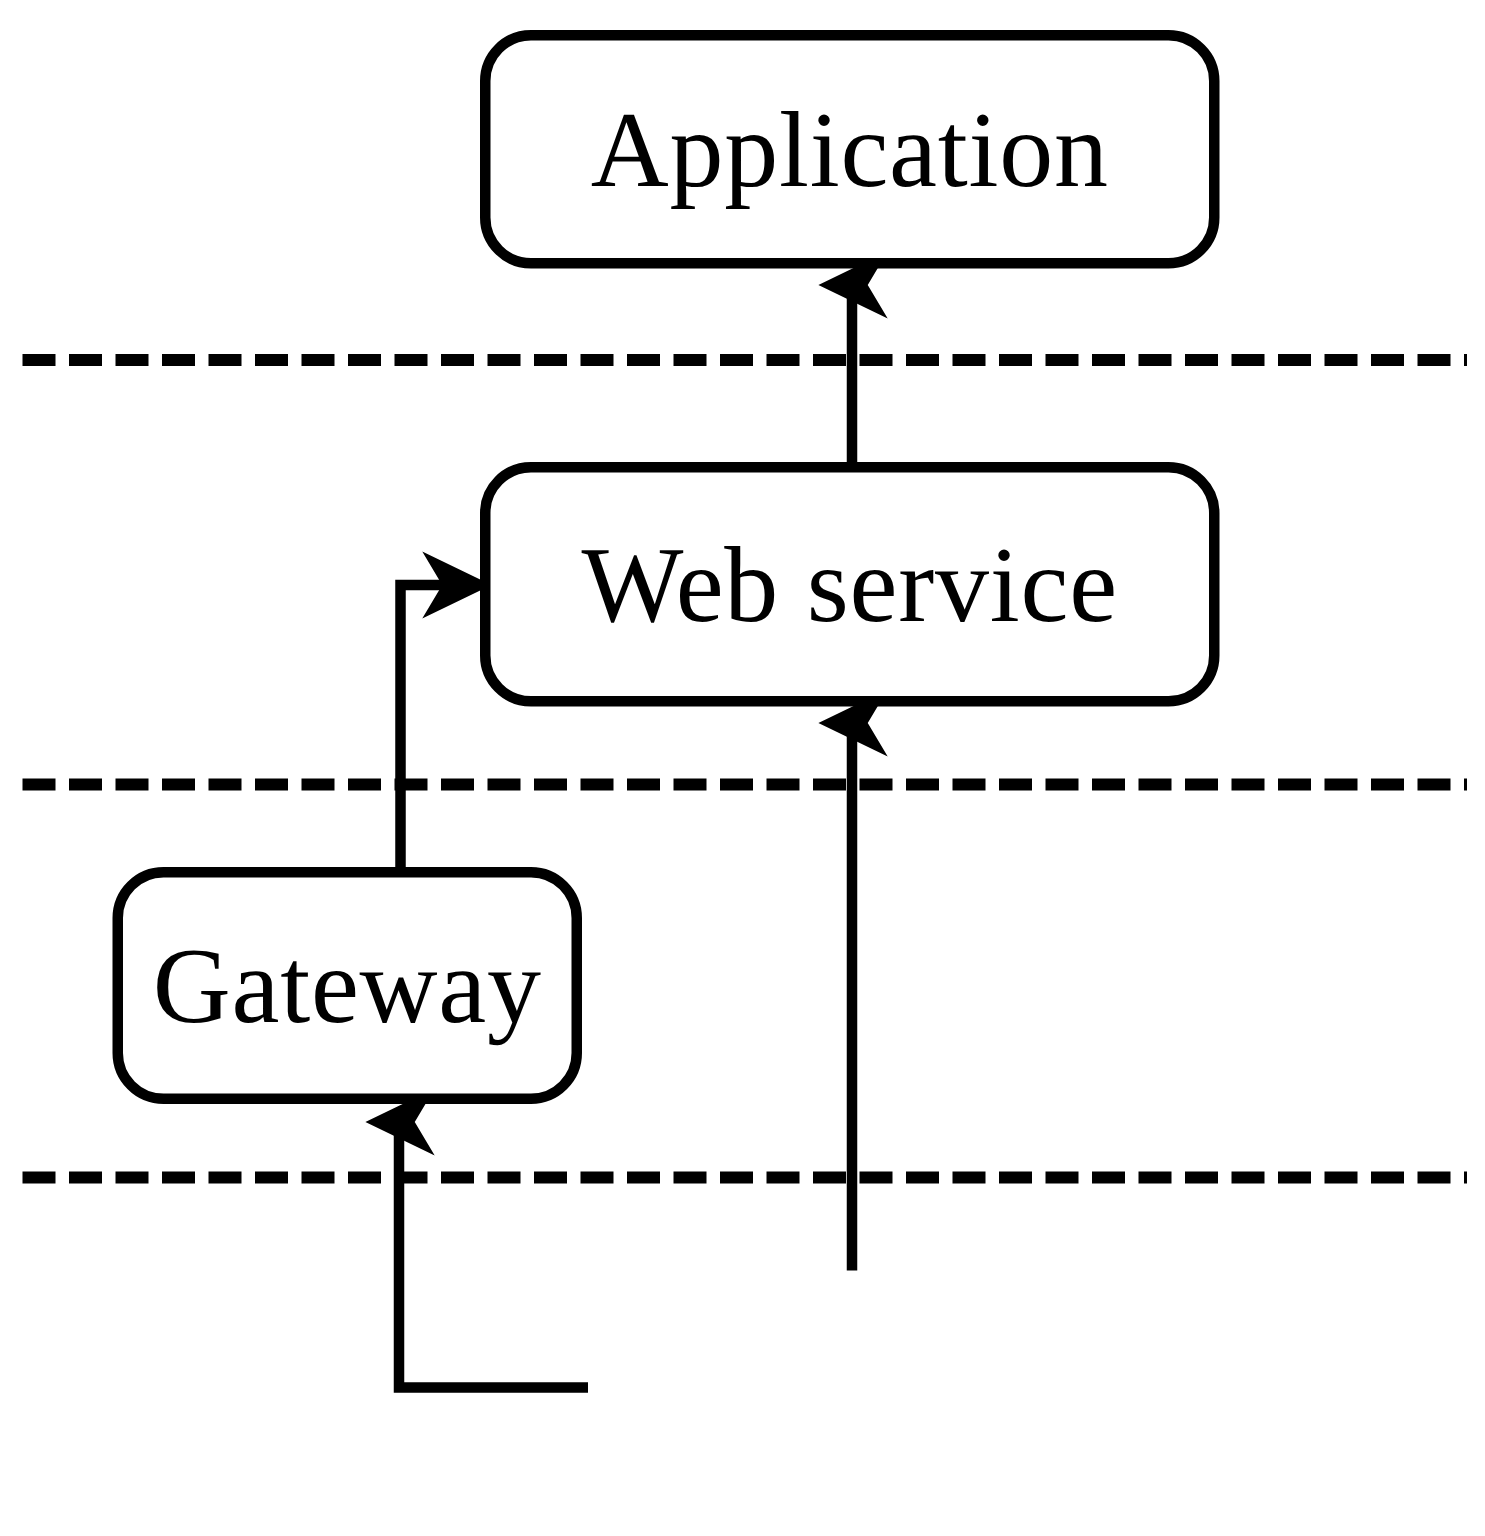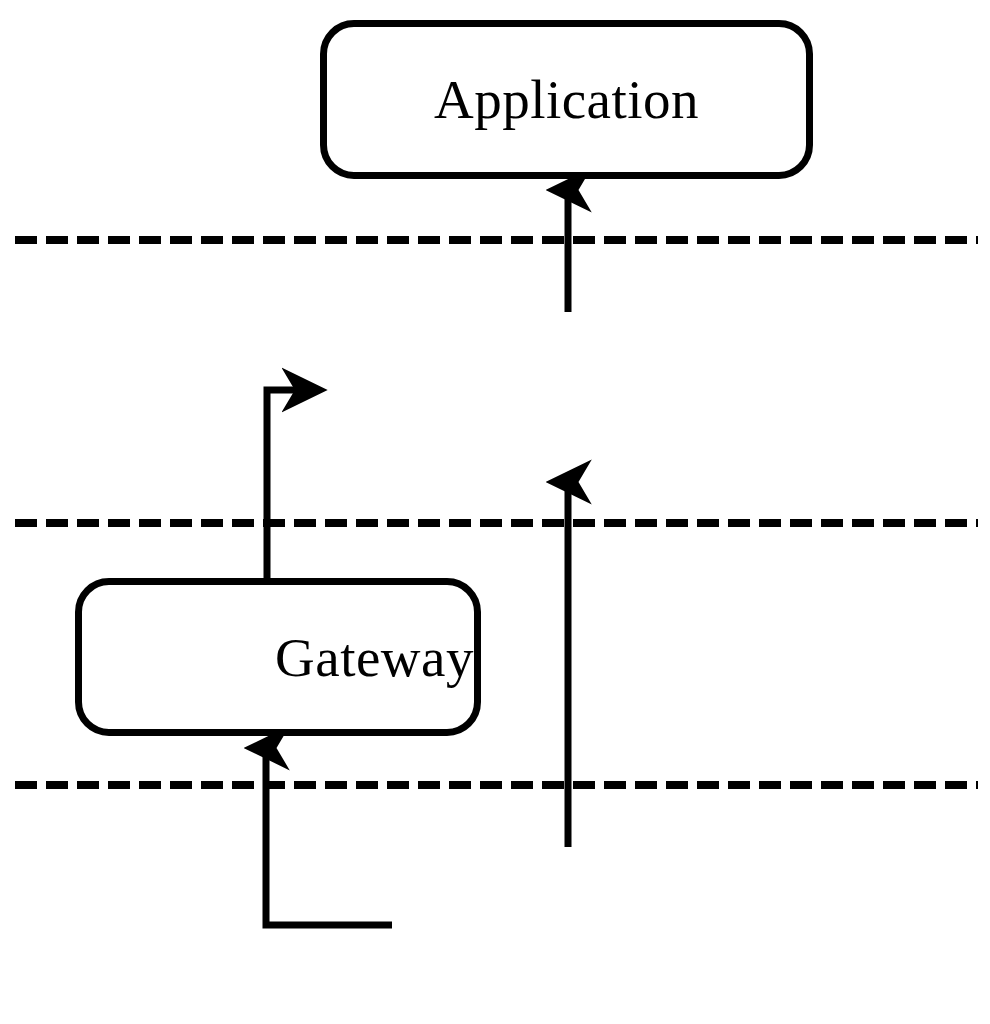--- a/index.html
+++ b/index.html
@@ -32,30 +32,30 @@
     background: #ffffff;
     border: 7px solid #000000;
     border-radius: 34px;
     display: flex;
     align-items: center;
     justify-content: center;
     z-index: 5;
   }
   .node-label {
     font-family: "Liberation Serif", "DejaVu Serif", serif;
-    font-size: 55px;
+    font-size: 72px;
     line-height: 1;
     color: #000000;
     white-space: nowrap;
     letter-spacing: 0.5px;
   }
   
   #node-application { left: 320px; top: 20px;  width: 493px; height: 159px; }
   #node-webservice  { left: 320px; top: 308px; width: 493px; height: 163px; }
-  #node-gateway     { left: 75px;  top: 578px; width: 406px; height: 158px; justify-content: flex-end; }
+  #node-gateway     { left: 75px;  top: 578px; width: 313px; height: 158px; }
   #node-device      { left: 388px; top: 843px; width: 355px; height: 163px; }
 </style>
 </head>
 <body>
 
 <div id="diagram-canvas">
 
   <svg id="diagram-svg" viewBox="0 0 990 1024" xmlns="http://www.w3.org/2000/svg" aria-hidden="true">
     <defs>
       <marker id="arrowhead-up" markerWidth="7" markerHeight="7" refX="3.5" refY="3.2" orient="auto" markerUnits="strokeWidth">
@@ -81,19 +81,22 @@
       <path d="M 267 582 L 267 390 L 306 390" marker-end="url(#arrowhead-right)"></path>
 
       <path d="M 392 925 L 266 925 L 266 748" marker-end="url(#arrowhead-up)"></path>
     </g>
   </svg>
 
   <div class="node-box" id="node-application">
     <span class="node-label">Application</span>
   </div>
 
+  <div class="node-box" id="node-webservice">
+    <span class="node-label">Web service</span>
+  </div>
 
   <div class="node-box" id="node-gateway">
     <span class="node-label">Gateway</span>
   </div>
 
 
 </div>
 
 </body></html>

